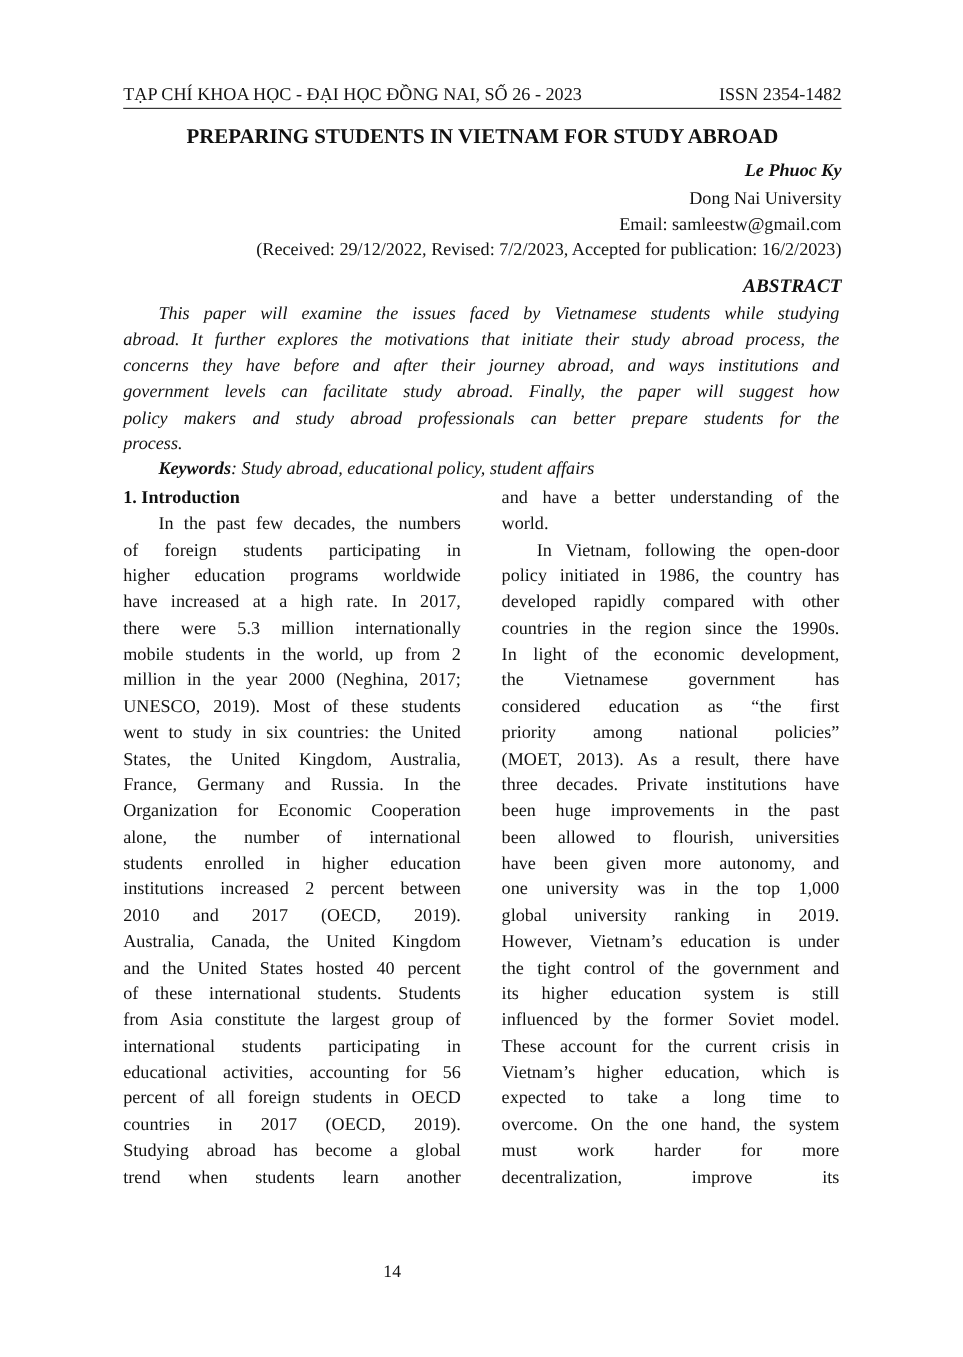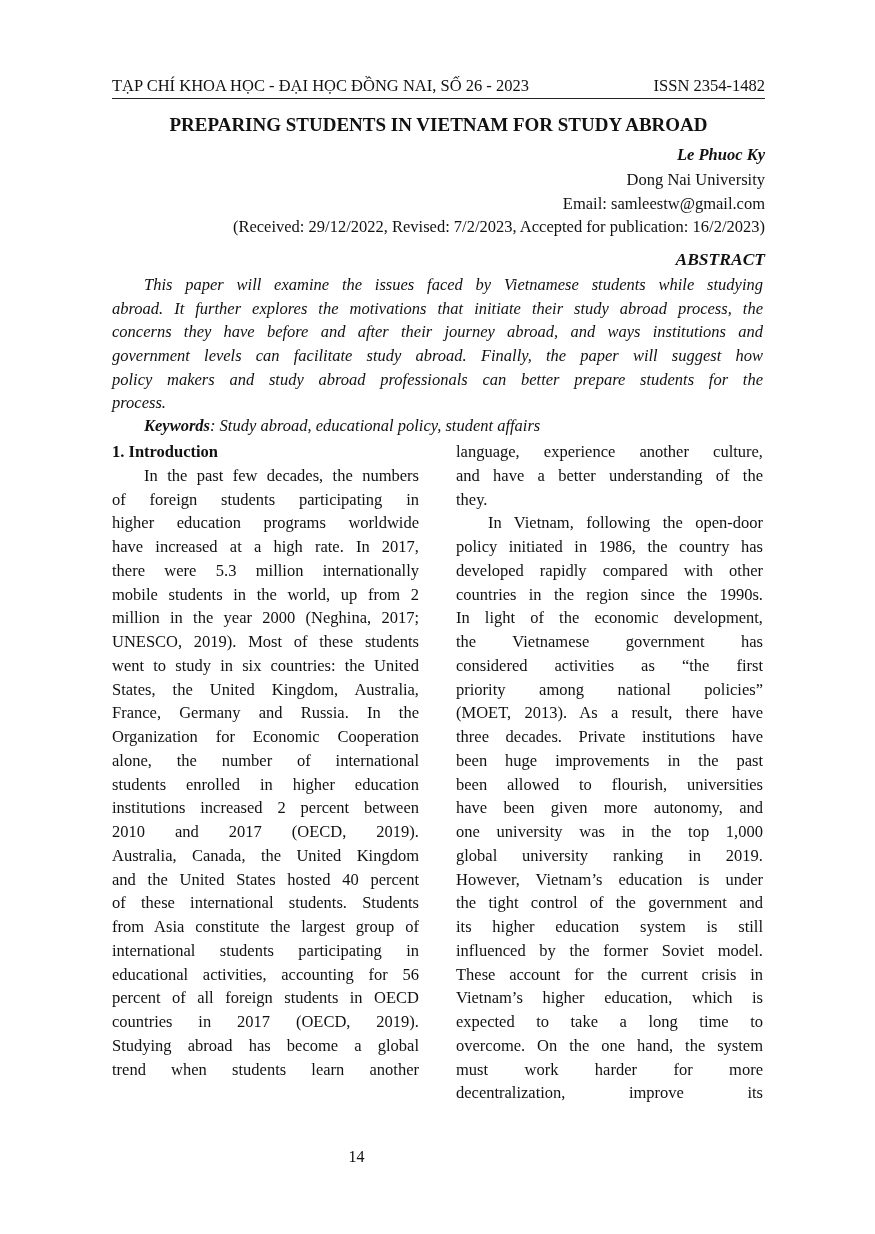--- a/index.html
+++ b/index.html
@@ -85,30 +85,29 @@
   <span class="ln">from Asia constitute the largest group of</span>
   <span class="ln">international students participating in</span>
   <span class="ln">educational activities, accounting for 56</span>
   <span class="ln">percent of all foreign students in OECD</span>
   <span class="ln">countries in 2017 (OECD, 2019).</span>
   <span class="ln">Studying abroad has become a global</span>
   <span class="ln">trend when students learn another</span>
 </div>
 
 <div class="col right">
-  <span class="ln">language, experience another culture,</span>
   <span class="ln">and have a better understanding of the</span>
-  <span class="ln nj">they.</span>
+  <span class="ln nj">world.</span>
   <span class="ln ind">In Vietnam, following the open-door</span>
   <span class="ln">policy initiated in 1986, the country has</span>
   <span class="ln">developed rapidly compared with other</span>
   <span class="ln">countries in the region since the 1990s.</span>
   <span class="ln">In light of the economic development,</span>
   <span class="ln">the Vietnamese government has</span>
-  <span class="ln">considered activities as “the first</span>
+  <span class="ln">considered education as “the first</span>
   <span class="ln">priority among national policies”</span>
   <span class="ln">(MOET, 2013). As a result, there have</span>
   <span class="ln">three decades. Private institutions have</span>
   <span class="ln">been huge improvements in the past</span>
   <span class="ln">been allowed to flourish, universities</span>
   <span class="ln">have been given more autonomy, and</span>
   <span class="ln">one university was in the top 1,000</span>
   <span class="ln">global university ranking in 2019.</span>
   <span class="ln">However, Vietnam’s education is under</span>
   <span class="ln">the tight control of the government and</span>

